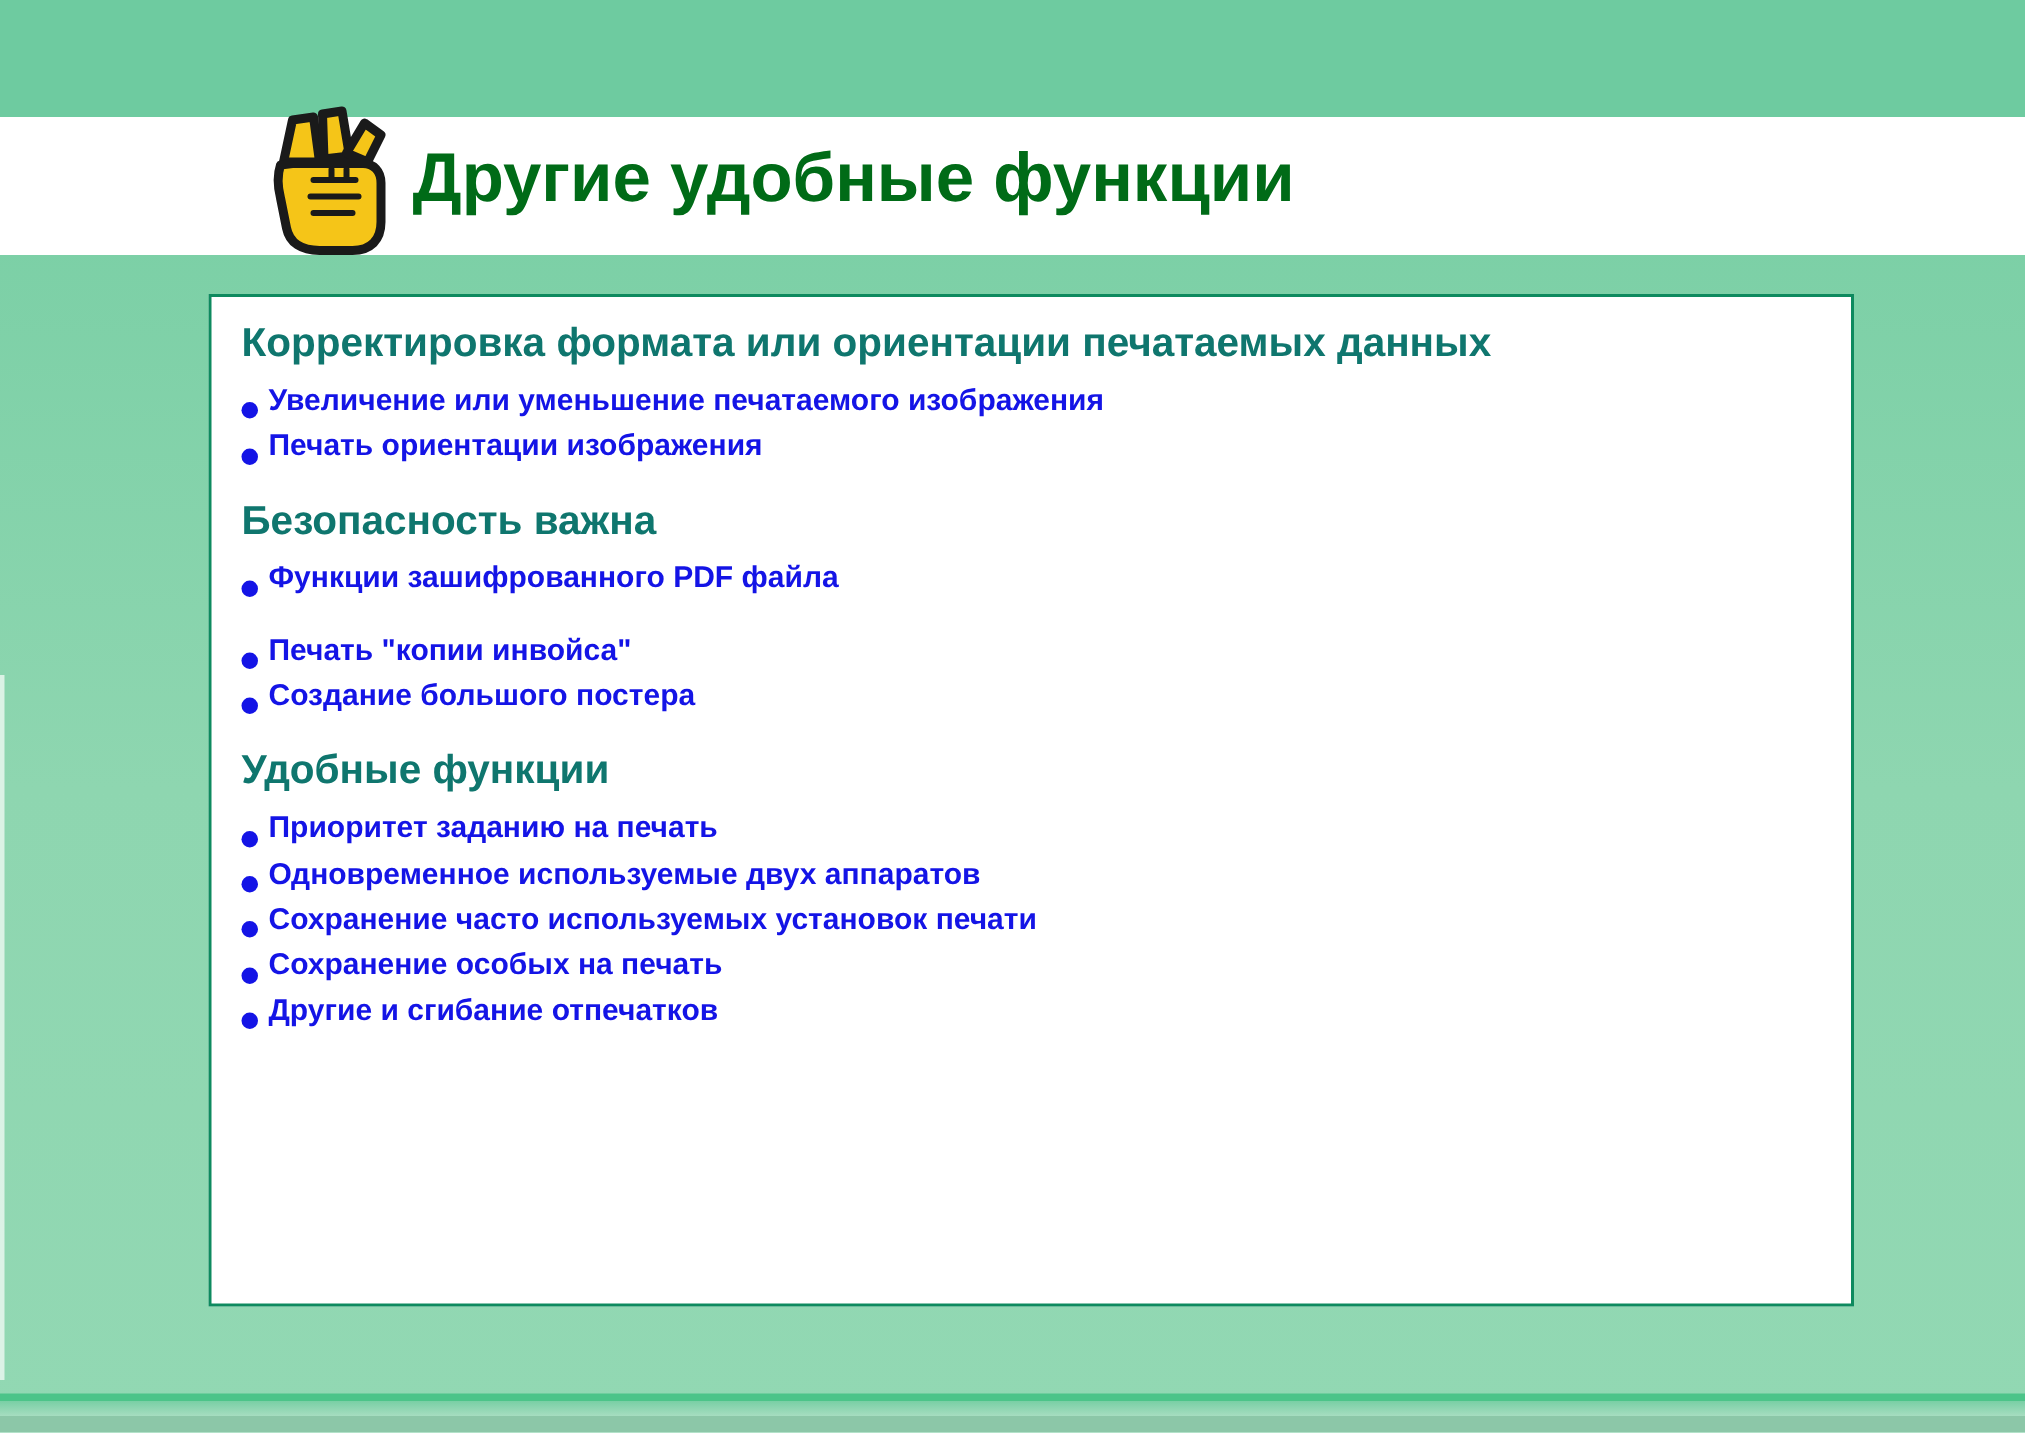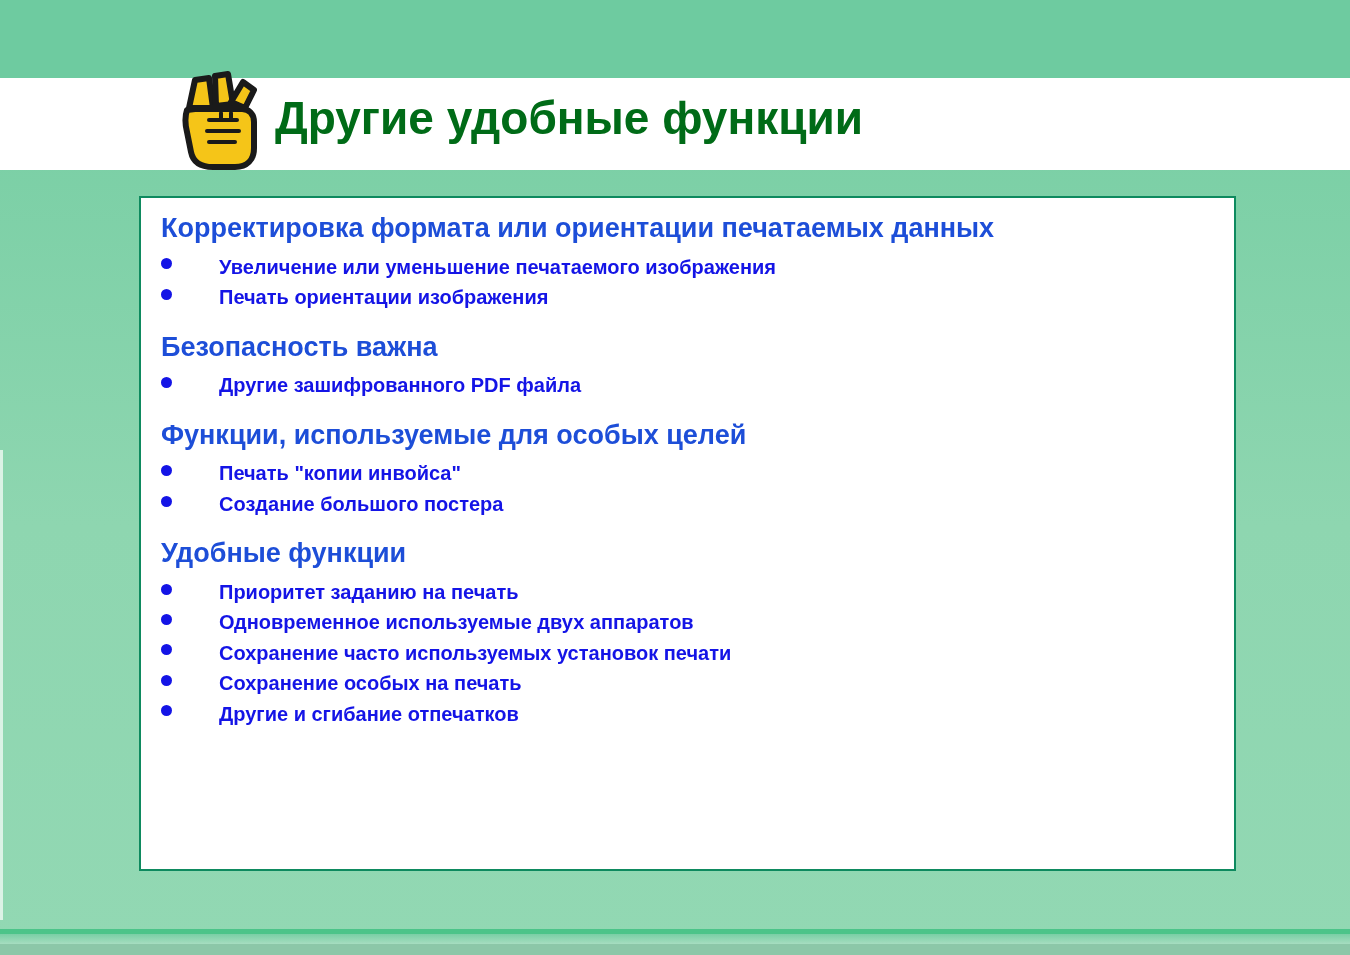--- a/index.html
+++ b/index.html
@@ -108,41 +108,40 @@
   .section {
     margin-bottom: 18px;
   }
   .section:last-child {
     margin-bottom: 0;
   }
 
   .section-heading {
     font-size: 27px;
     font-weight: bold;
-    color: #1d4ed8;
+    color: #0f766e;
     line-height: 1.25;
     margin: 0 0 6px 0;
     white-space: nowrap;
   }
 
   .bullet-list {
     list-style: none;
     margin: 0;
     padding: 0;
   }
 
   .bullet-item {
     display: flex;
-    align-items: center;
+    align-items: flex-end;
     font-size: 20px;
     font-weight: bold;
     color: #1414e6;
     line-height: 1.52;
     white-space: nowrap;
-    gap: 40px;
   }
 
   .bullet-dot {
     flex: 0 0 auto;
     width: 11px;
     height: 11px;
     border-radius: 50%;
     background: #1414e6;
     margin-right: 7px;
     position: relative;
@@ -210,27 +209,26 @@
             <span class="bullet-text">Печать ориентации изображения</span>
           </li>
         </ul>
       </div>
 
       <div class="section">
         <div class="section-heading">Безопасность важна</div>
         <ul class="bullet-list">
           <li class="bullet-item">
             <span class="bullet-dot"></span>
-            <span class="bullet-text">Другие зашифрованного PDF файла</span>
-          </li>
-        </ul>
-      </div>
-
-      <div class="section">
-        <div class="section-heading">Функции, используемые для особых целей</div>
+            <span class="bullet-text">Функции зашифрованного PDF файла</span>
+          </li>
+        </ul>
+      </div>
+
+      <div class="section">
         <ul class="bullet-list">
           <li class="bullet-item">
             <span class="bullet-dot"></span>
             <span class="bullet-text">Печать "копии инвойса"</span>
           </li>
           <li class="bullet-item">
             <span class="bullet-dot"></span>
             <span class="bullet-text">Создание большого постера</span>
           </li>
         </ul>

